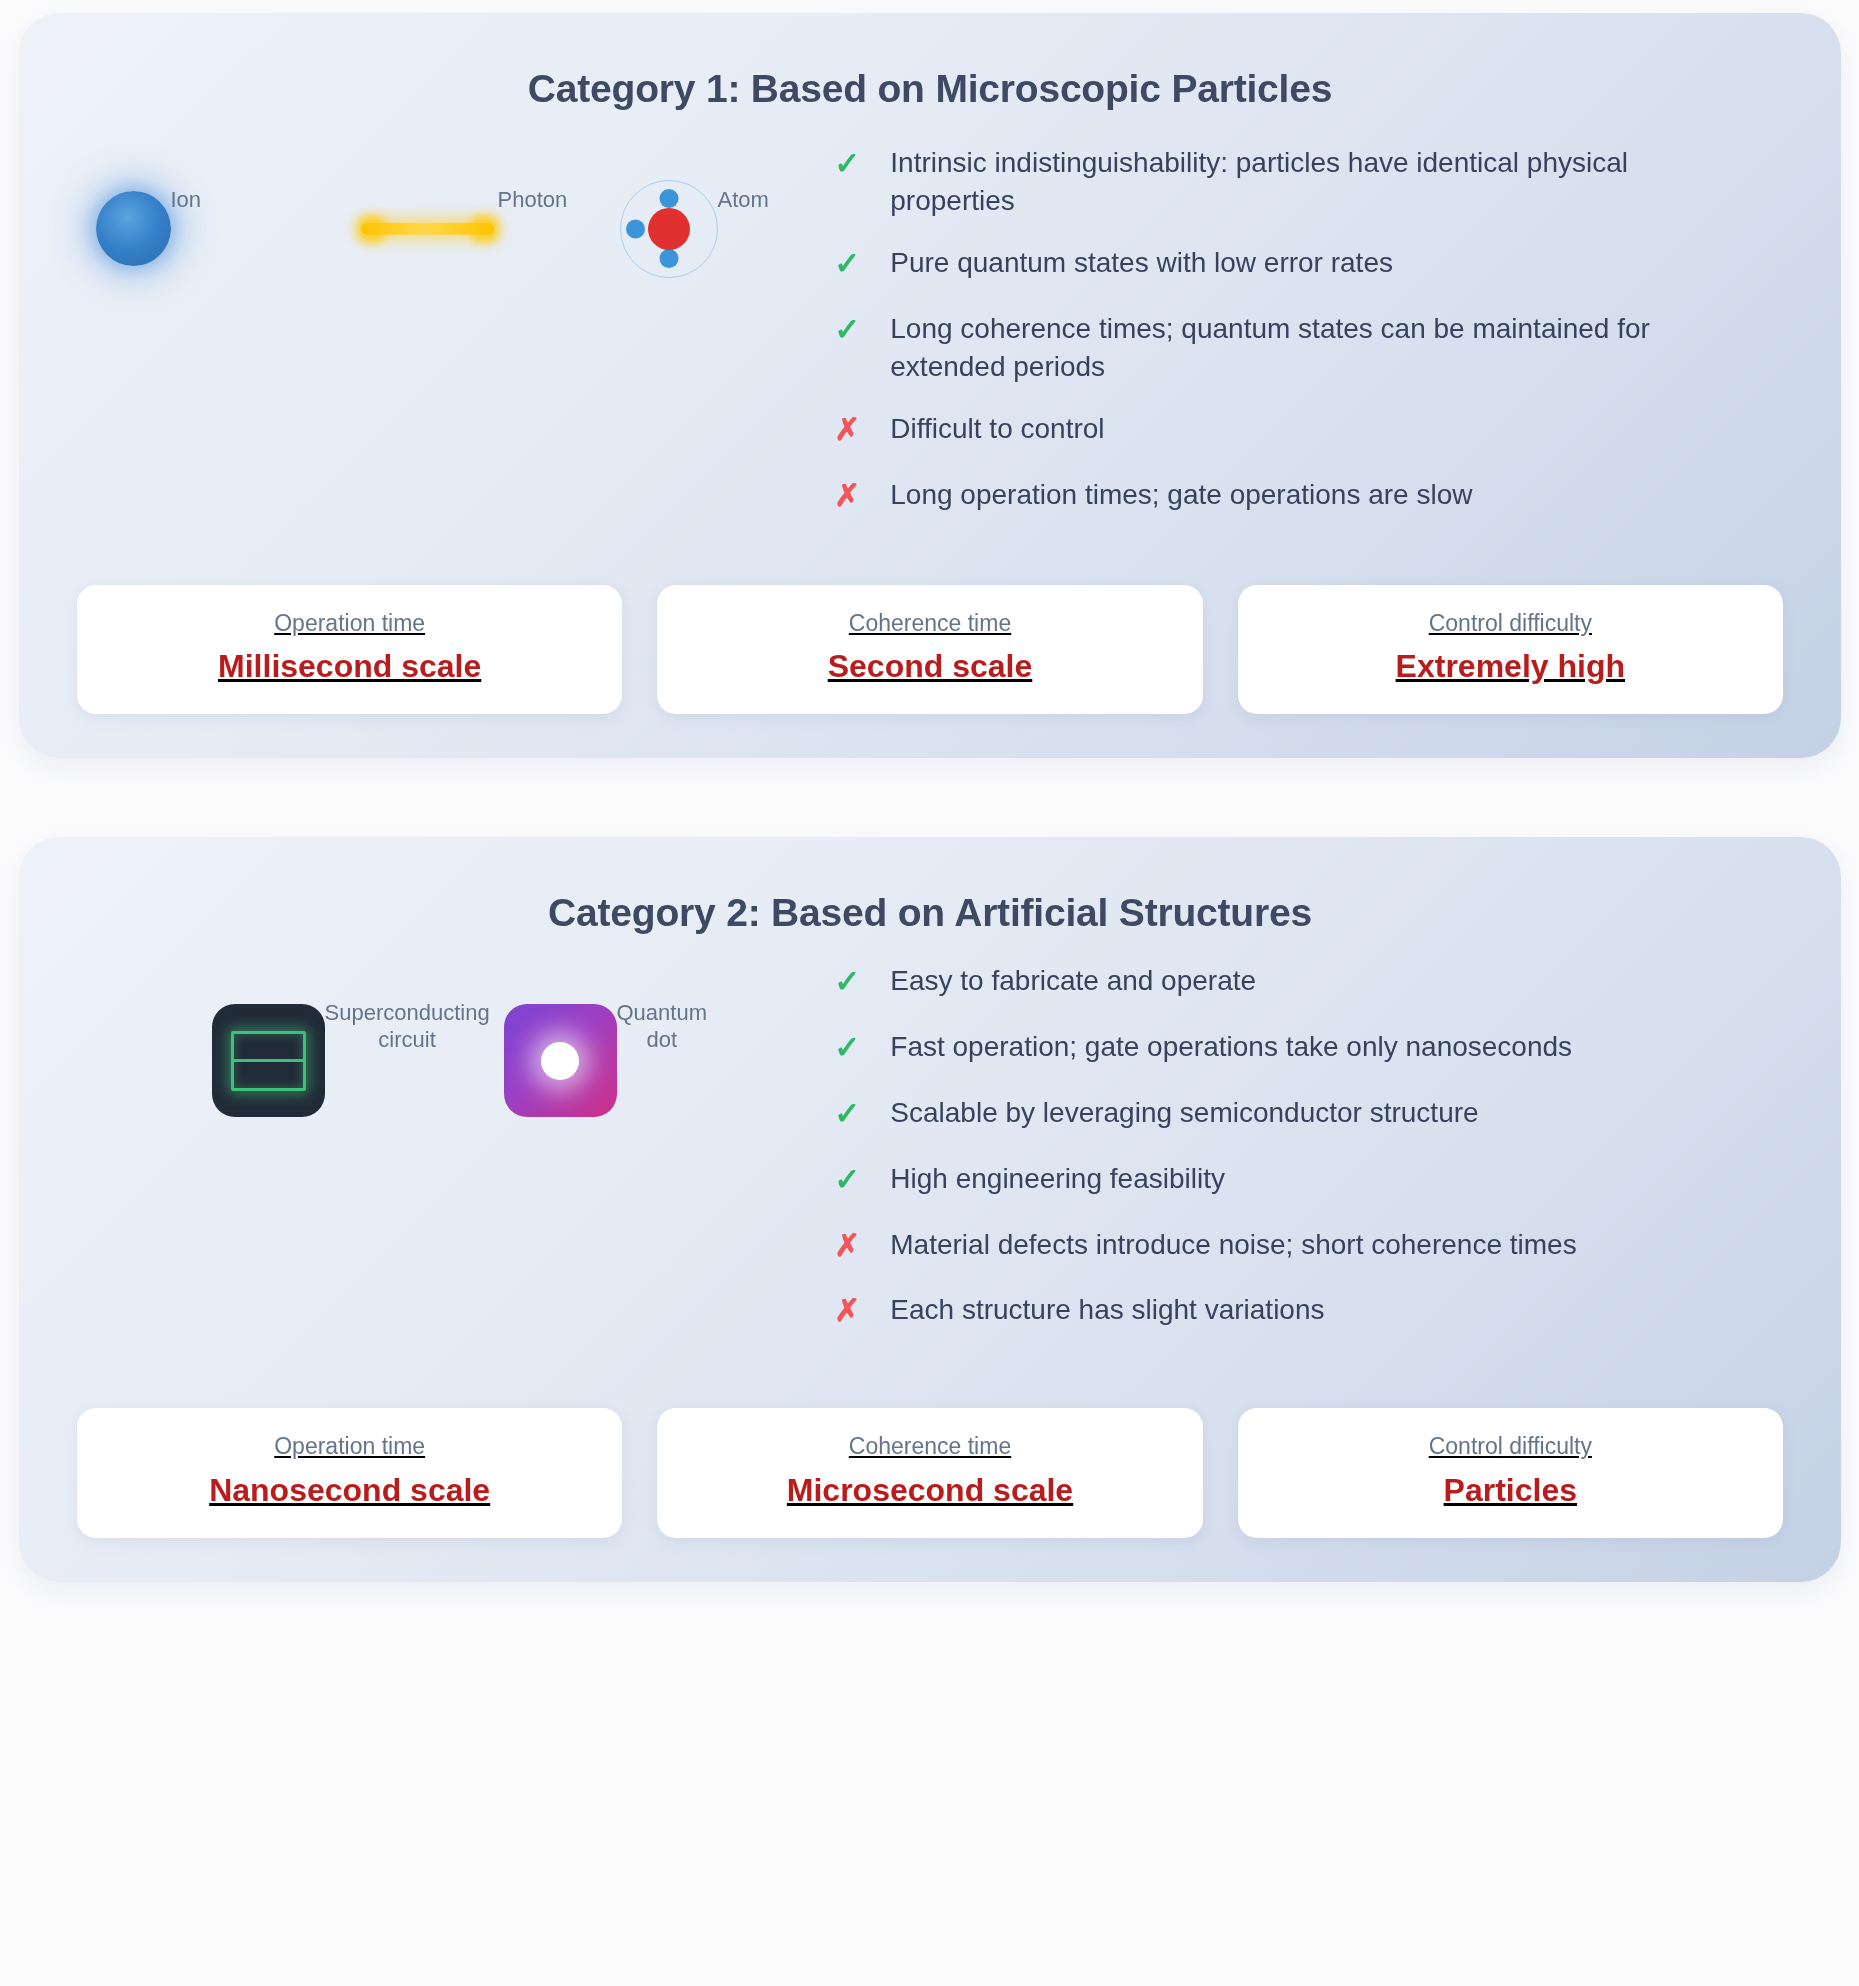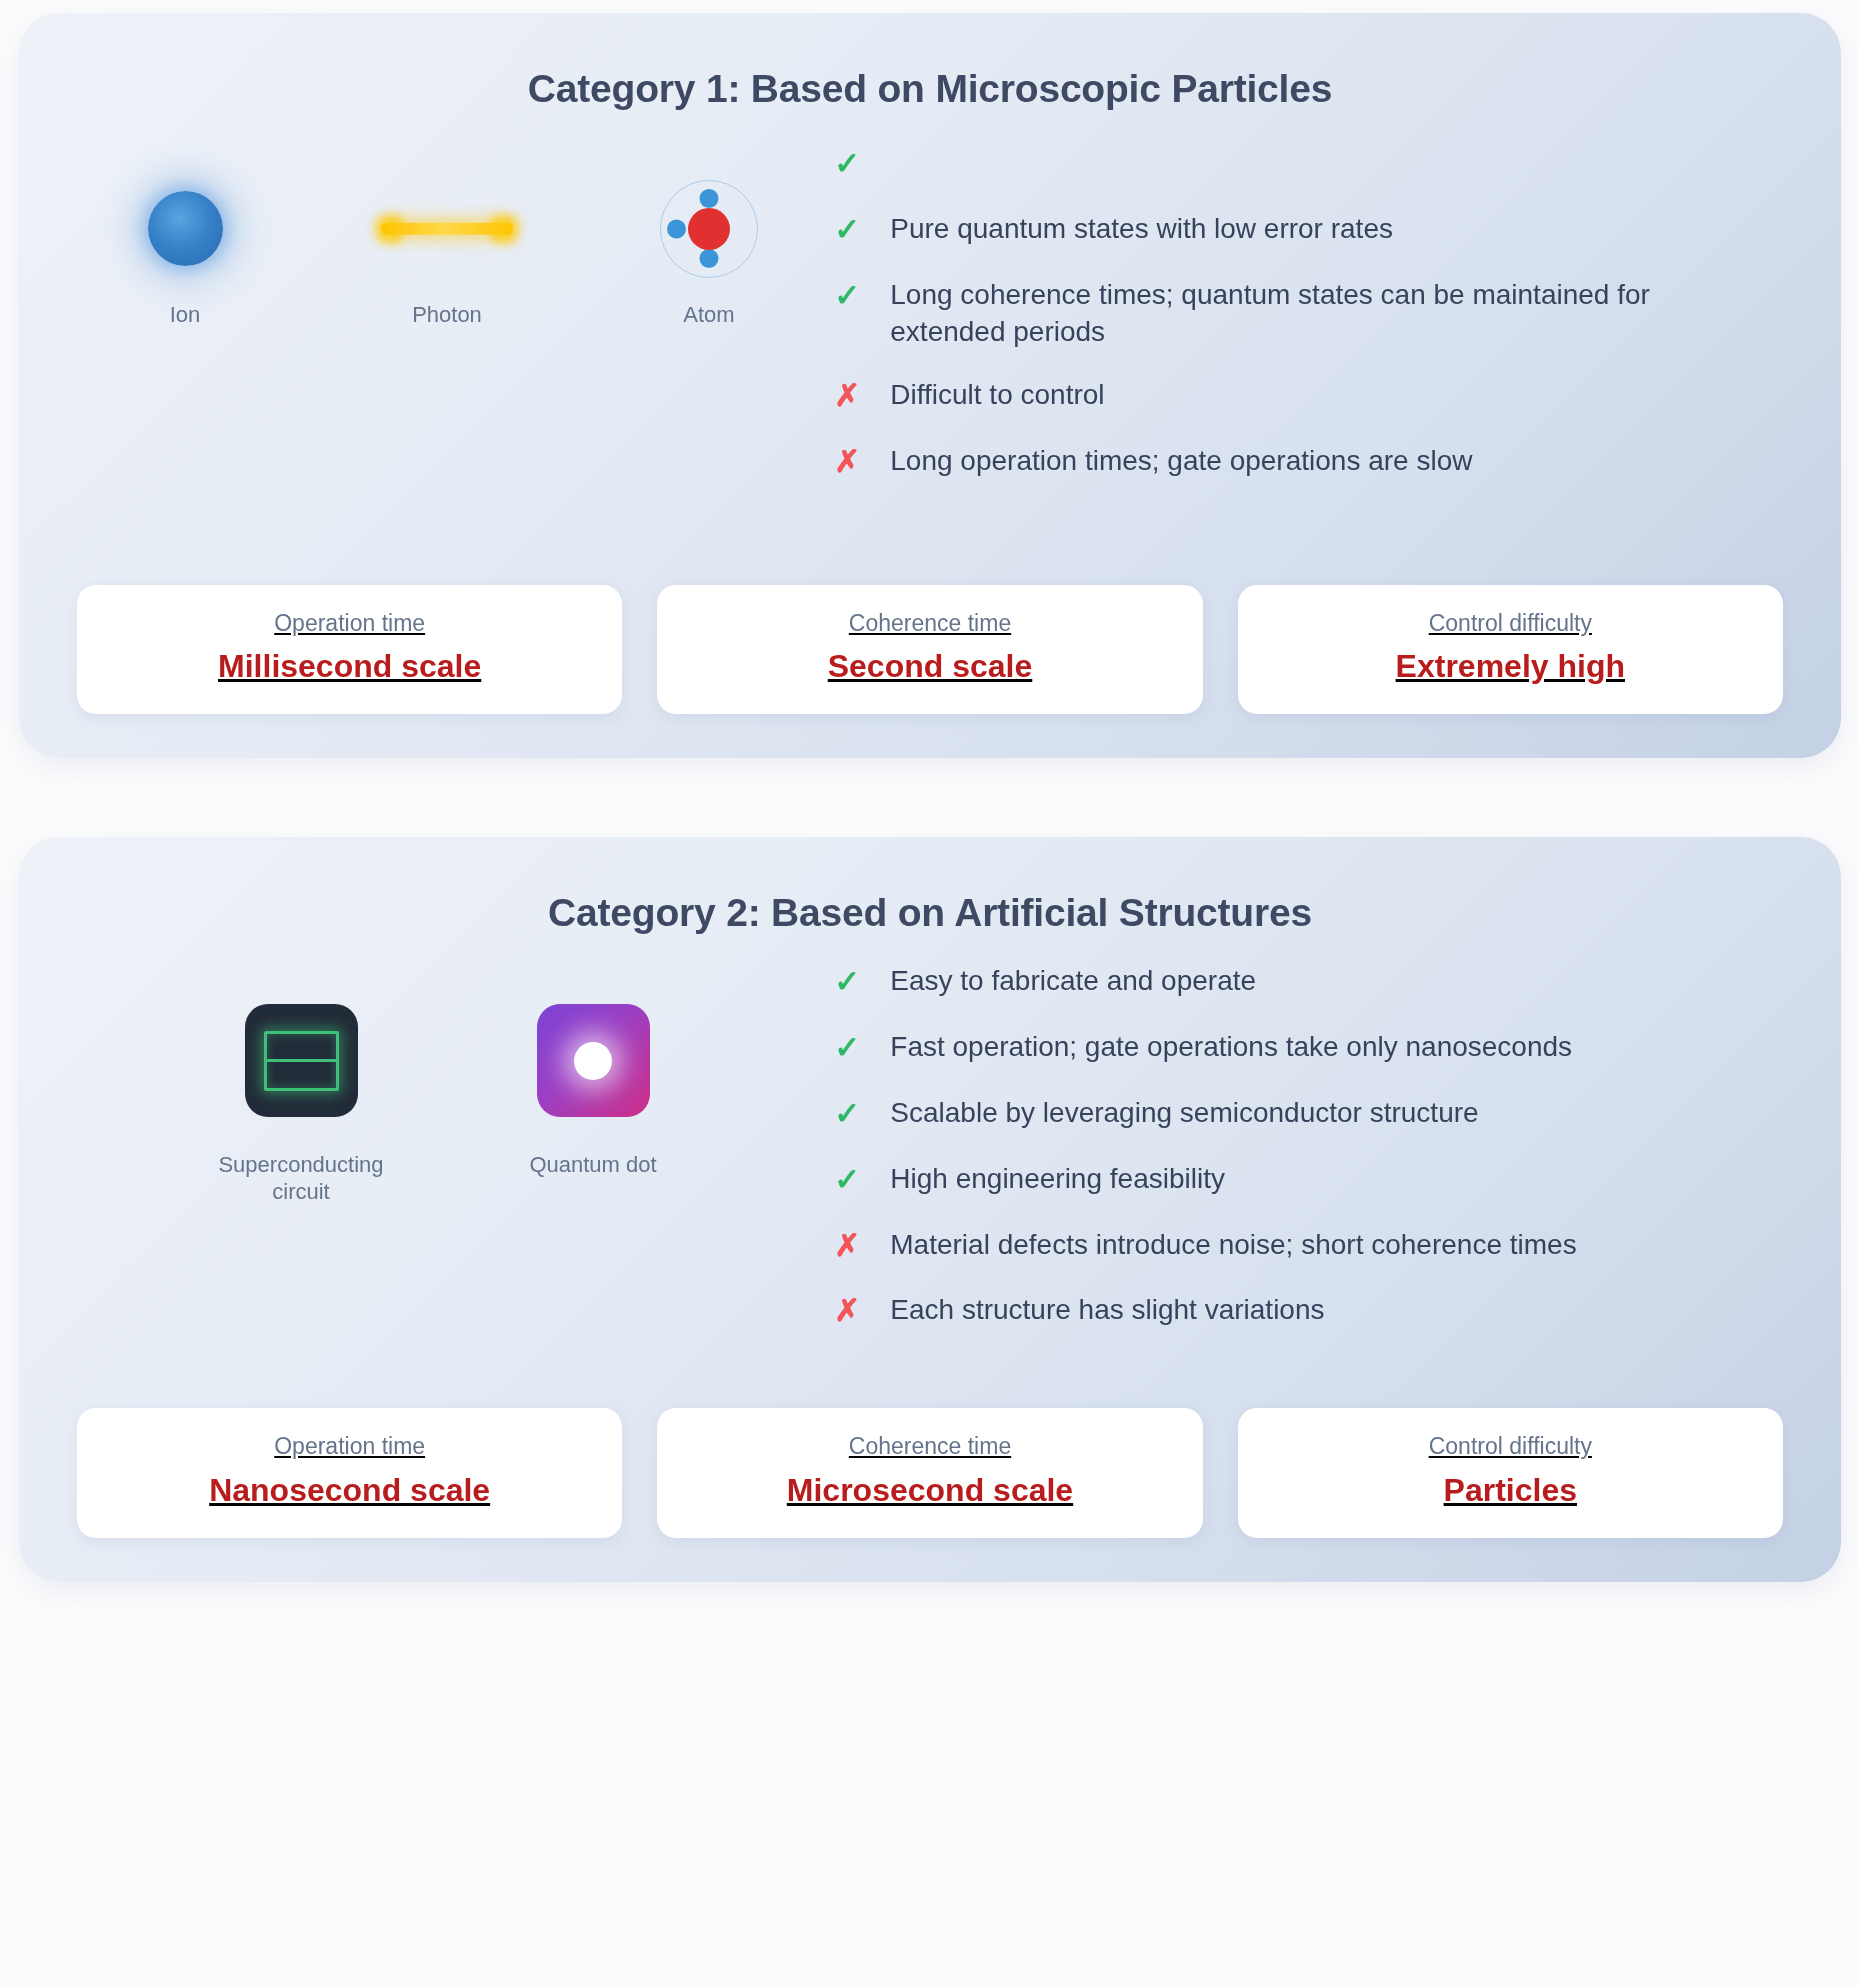--- a/index.html
+++ b/index.html
@@ -58,22 +58,22 @@
     display: flex;
     justify-content: center;
     gap: 83px;
     padding-top: 33px;
   }
   .icon-column.cat2 { gap: 113px; padding-top: 23px; }
 
   .icon-item {
     width: 179px;
     display: flex;
-    flex-direction: column;
-    align-items: center;
+    flex-direction: row;
+    align-items: flex-start;
   }
 
   .icon-art {
     height: 115px;
     display: flex;
     align-items: center;
     justify-content: center;
   }
   .icon-art.big { height: 152px; }
 
@@ -282,20 +282,21 @@
           </div>
           <div class="icon-label">Atom</div>
         </div>
 
       </div>
 
       <div class="feature-list">
 
         <div class="feature-row">
           <span class="feature-mark pro">✓</span>
+          <span class="feature-text">Intrinsic indistinguishability: particles have identical physical properties</span>
         </div>
 
         <div class="feature-row">
           <span class="feature-mark pro">✓</span>
           <span class="feature-text">Pure quantum states with low error rates</span>
         </div>
 
         <div class="feature-row">
           <span class="feature-mark pro">✓</span>
           <span class="feature-text">Long coherence times; quantum states can be maintained for extended periods</span>

